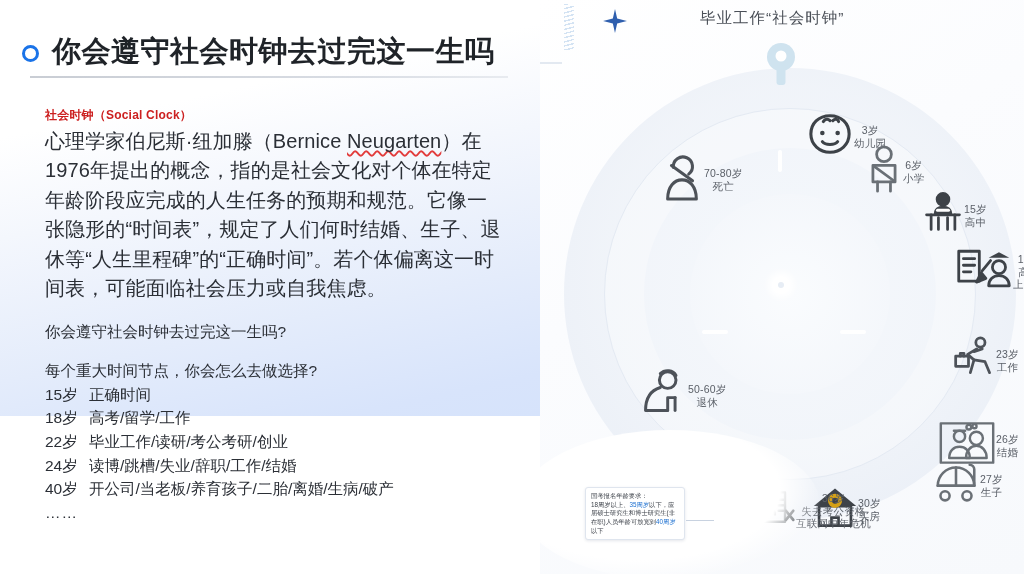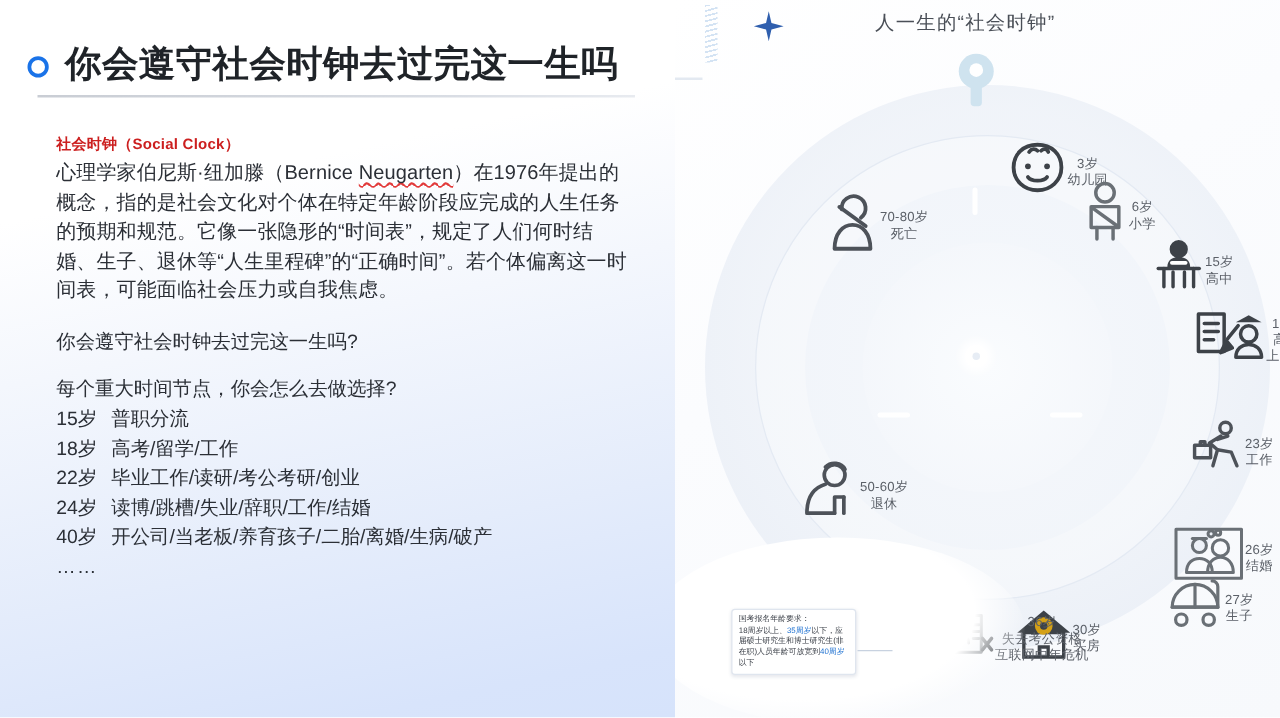--- a/index.html
+++ b/index.html
@@ -6,21 +6,21 @@
   body{
     width:1024px;height:574px;overflow:hidden;
     font-family:"Liberation Sans","DejaVu Sans",sans-serif;
     background:#ffffff;
   }
   .slide{position:relative;width:1024px;height:574px;display:flex;}
 
   
   .left{
     position:relative;
-    width:540px;height:574px;
+    width:540px;height:416px;
     background:linear-gradient(168deg,#ffffff 0%,#ffffff 26%,#f4f7fd 45%,#e4ecfb 72%,#d8e4fb 92%,#d6e3fb 100%);
     box-sizing:border-box;
     padding:0;
   }
   .title-row{
     position:absolute;left:22px;top:32px;
     display:flex;align-items:center;gap:13px;
   }
   .bullet-ring{
     width:17px;height:17px;border-radius:50%;
@@ -35,21 +35,21 @@
     position:absolute;left:30px;top:76px;width:478px;height:2px;
     background:linear-gradient(90deg,#c9cdd4 0%,#d9dde4 70%,#e8ebf0 100%);
   }
 
   .body-wrap{position:absolute;left:45px;top:107px;width:460px;}
   .sc-head{
     font-size:12px;font-weight:bold;color:#cc1f1f;margin:0 0 3px 0;
     letter-spacing:.2px;
   }
   .para{
-    font-size:16px;color:#2b2f36;line-height:1.47;margin:0;
+    font-size:20px;color:#2b2f36;line-height:1.47;margin:0;
     letter-spacing:.1px;
   }
   .misspell{
     text-decoration:underline;
     text-decoration-color:#e23b3b;
     text-decoration-style:wavy;
     text-decoration-skip-ink:none;
     text-underline-offset:2px;
   }
   .gap{height:18px;}
@@ -167,21 +167,21 @@
 
       <div class="gap"></div>
 
       <div class="q-line">你会遵守社会时钟去过完这一生吗?</div>
 
       <div class="gap-sm"></div>
 
       <div class="q-line">每个重大时间节点，你会怎么去做选择?</div>
 
       <div class="list-line">
-        <span class="list-age">15岁</span><span>普职分流</span>
+        <span class="list-age">15岁</span><span>正确时间</span>
       </div>
       <div class="list-line">
         <span class="list-age">18岁</span><span>高考/留学/工作</span>
       </div>
       <div class="list-line">
         <span class="list-age">22岁</span><span>毕业工作/读研/考公考研/创业</span>
       </div>
       <div class="list-line">
         <span class="list-age">24岁</span><span>读博/跳槽/失业/辞职/工作/结婚</span>
       </div>
@@ -197,21 +197,21 @@
 
     <div class="hatch"></div>
     <div class="corner-tick"></div>
 
     <div class="star">
       <svg viewBox="0 0 24 24" width="26" height="26">
           <path d="M12 1 L14 9.6 L23 12 L14 14.4 L12 23 L10 14.4 L1 12 L10 9.6 Z" fill="#2f5fae"></path>
         </svg>
     </div>
 
-    <div class="r-title">人一生的“社会时钟”</div>
+    <div class="r-title">毕业工作“社会时钟”</div>
 
     <div class="ring ring-outer"></div>
     <div class="ring ring-mid"></div>
     <div class="ring ring-inner"></div>
     <div class="ring ring-core"></div>
 
     <div class="tick" style="left:162px;top:330px;width:26px;height:4px;"></div>
     <div class="tick" style="left:300px;top:330px;width:26px;height:4px;"></div>
     <div class="tick" style="left:238px;top:150px;width:4px;height:22px;"></div>
 

